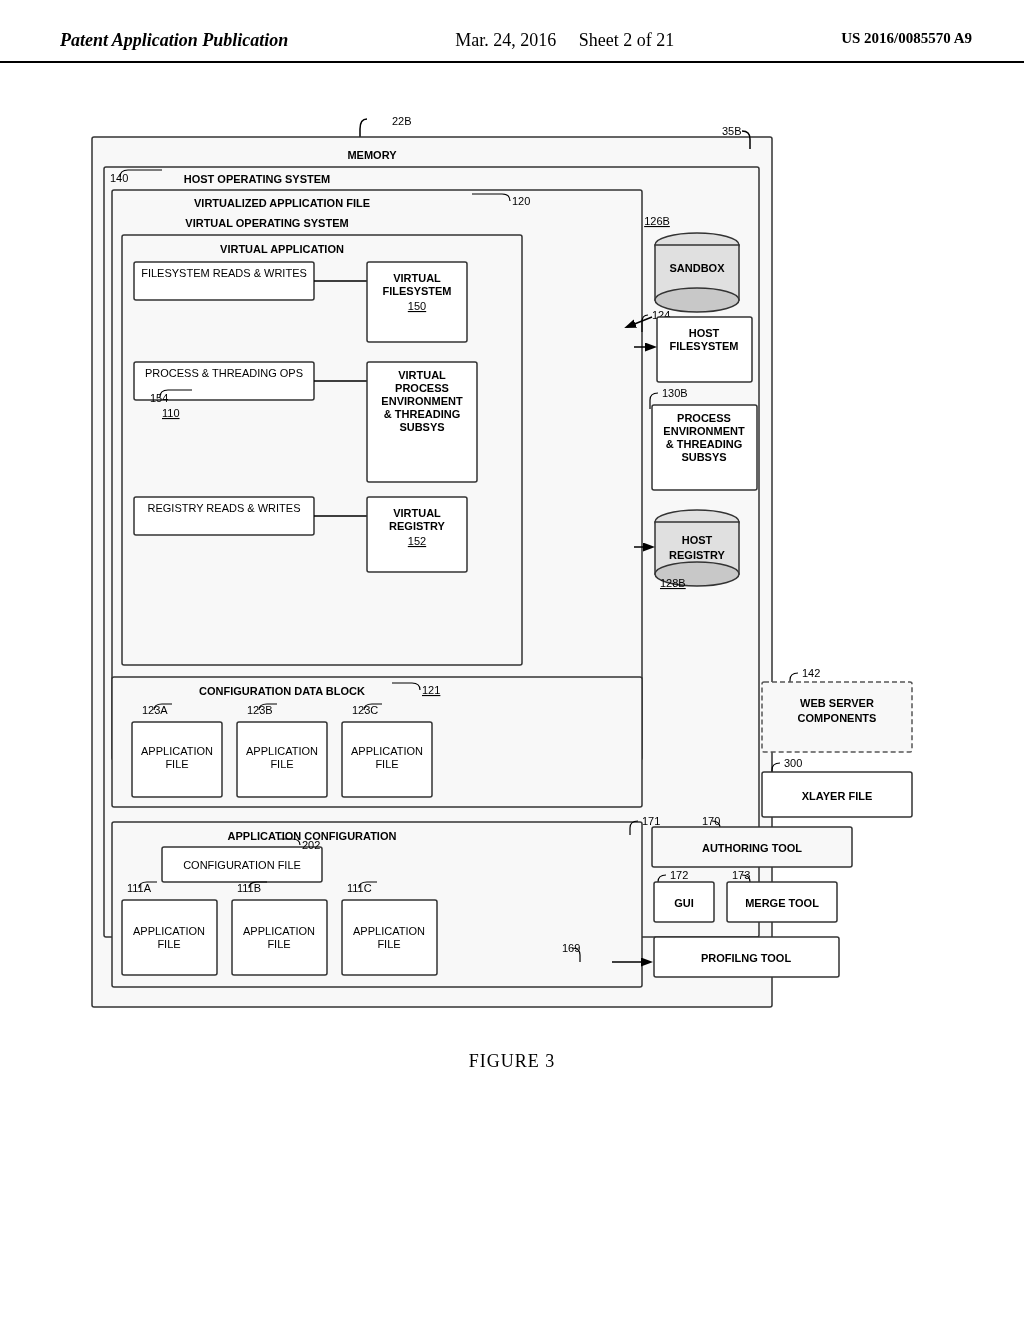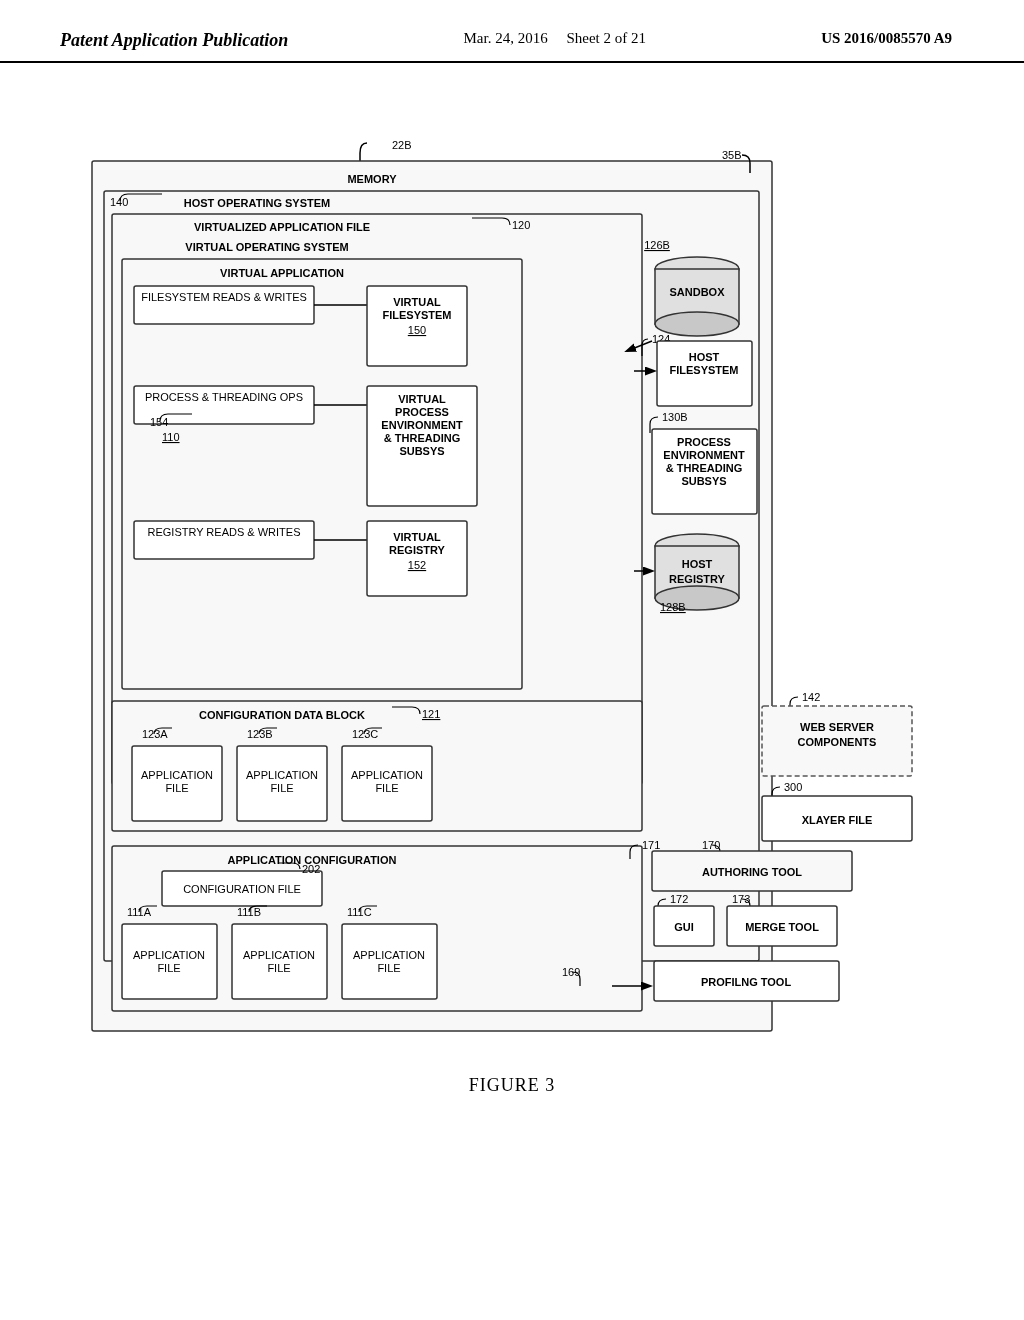--- a/index.html
+++ b/index.html
@@ -10,50 +10,50 @@
       min-height: 1320px;
       position: relative;
       overflow-x: hidden;
     }
 
     
     .page-header {
       display: flex;
       justify-content: space-between;
       align-items: flex-start;
-      padding: 30px 72px 10px 60px;
+      padding: 30px 52px 10px 60px;
       border-bottom: 2px solid #000;
     }
     .header-left {
       font-size: 18px;
       font-weight: bold;
       font-style: italic;
     }
     .header-center {
-      font-size: 15px;
+      font-size: 18px;
       text-align: center;
     }
     .header-right {
       font-size: 15px;
       font-weight: bold;
     }
 
     
     .main-content {
       padding: 20px 60px 40px 60px;
       display: flex;
       flex-direction: column;
       align-items: center;
     }
 
     
     .diagram-wrapper {
       width: 860px;
       position: relative;
-      margin-top: 48px;
+      margin-top: 24px;
     }
 
     
     .figure-label {
       text-align: center;
       font-size: 18px;
       font-weight: normal;
       margin-top: 20px;
       letter-spacing: 1px;
     }

